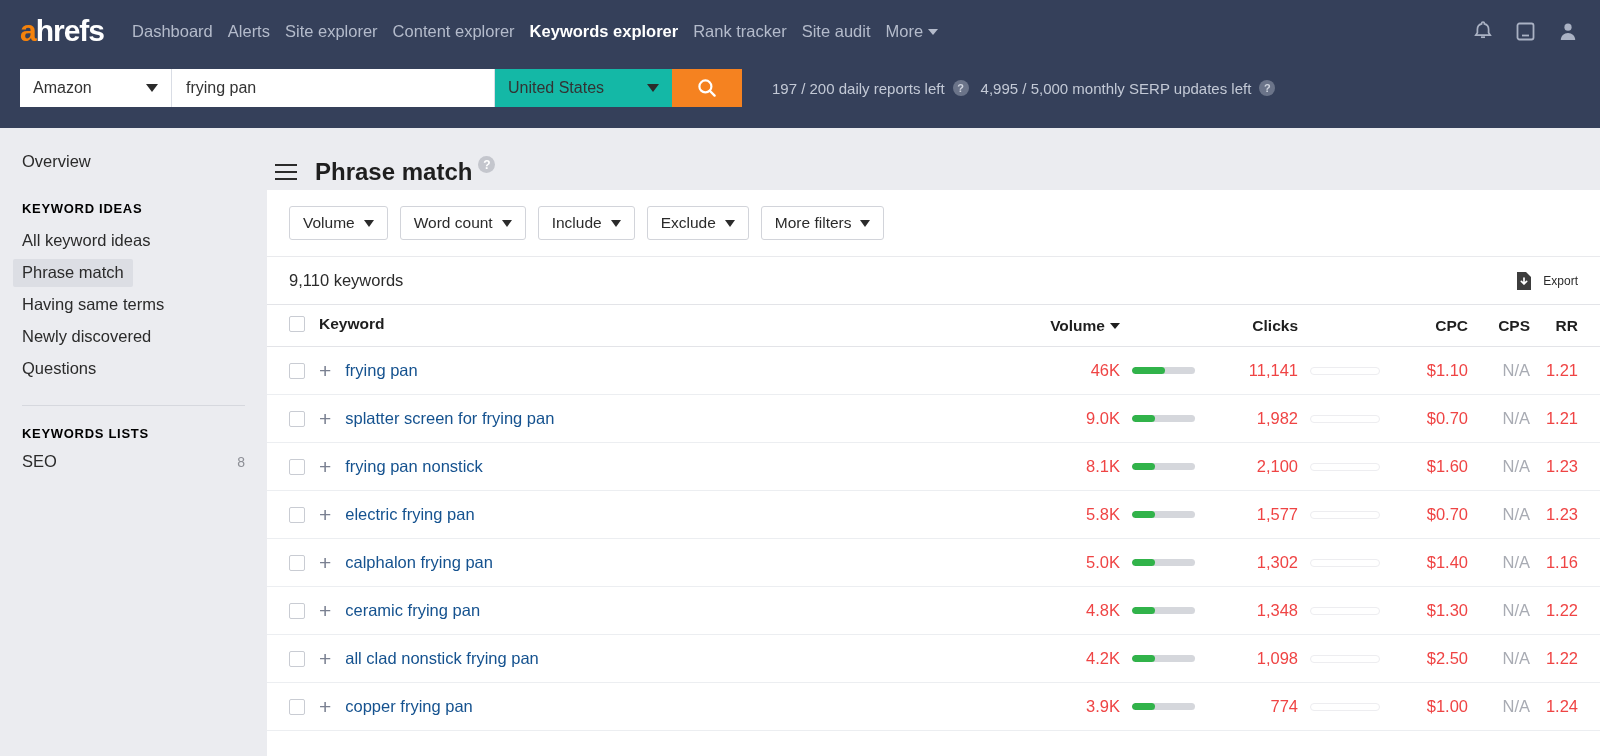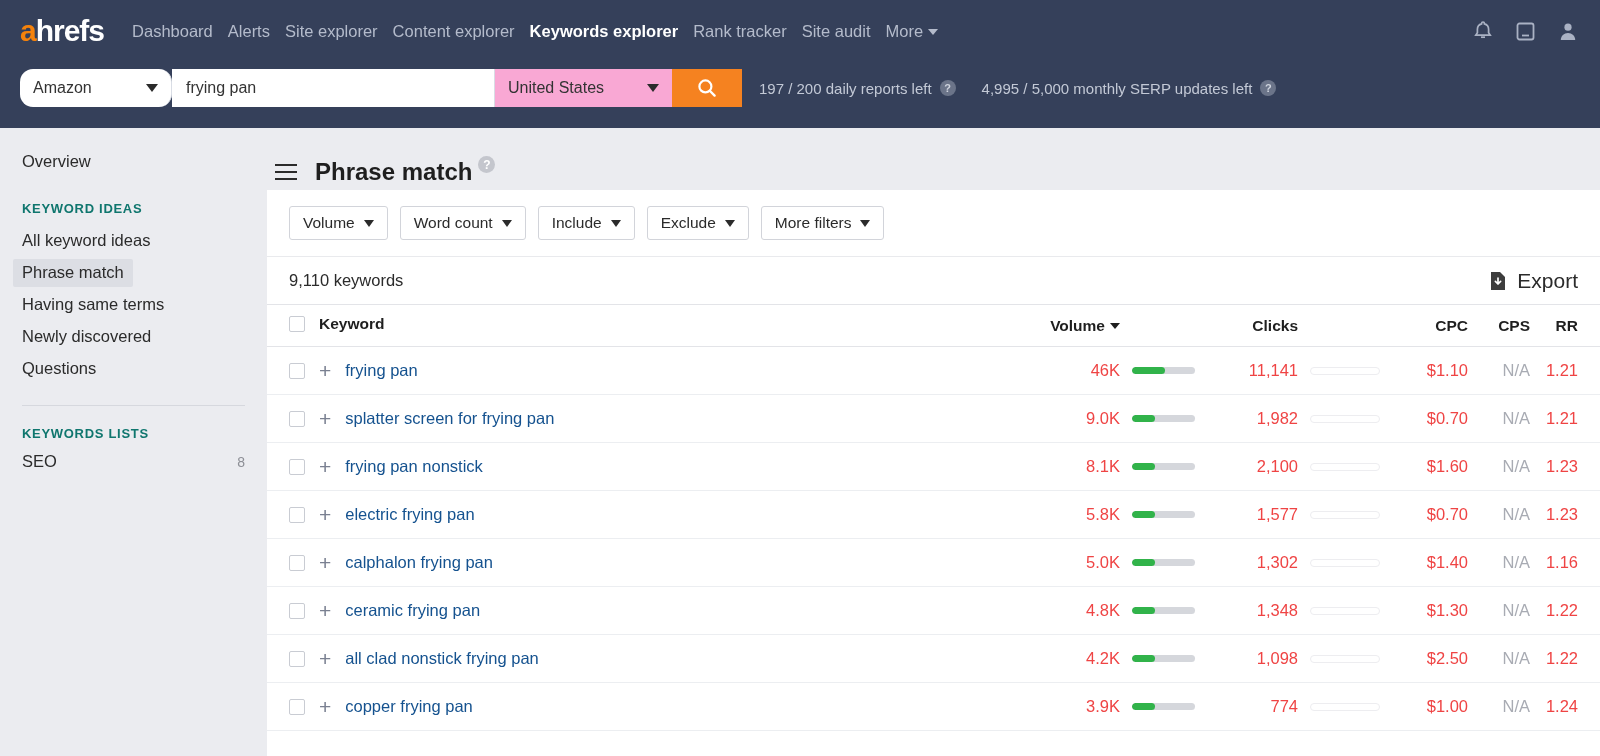--- a/index.html
+++ b/index.html
@@ -71,37 +71,36 @@
     width: 152px;
     background: #fff;
     border-right: 1px solid #d9dde5;
     display: flex;
     align-items: center;
     justify-content: space-between;
     padding: 0 13px;
     font-size: 16px;
     color: #333;
     cursor: pointer;
-    border-radius: 13px;
   }
   .src-input {
     width: 322px;
     background: #fff;
     display: flex;
     align-items: center;
     padding: 0 14px;
     font-size: 16px;
     color: #333;
     border: none;
     outline: none;
     font-family: "Liberation Sans", sans-serif;
   }
   .country-select {
     width: 178px;
-    background: #f9a8d4;
+    background: #14b8a6;
     border-left: 1px solid #d9dde5;
     display: flex;
     align-items: center;
     justify-content: space-between;
     padding: 0 13px;
     font-size: 16px;
     color: #333;
     cursor: pointer;
   }
   .tri-down {
@@ -114,22 +113,22 @@
     width: 70px;
     background: #f58220;
     display: flex;
     align-items: center;
     justify-content: center;
     cursor: pointer;
   }
   .quota-wrap {
     display: flex;
     align-items: flex-start;
-    gap: 26px;
-    margin-left: 17px;
+    gap: 12px;
+    margin-left: 30px;
     color: #c3c9d6;
     font-size: 15px;
     white-space: nowrap;
   }
   .quota { display: flex; align-items: center; gap: 8px; }
   .qmark {
     width: 16px; height: 16px;
     border-radius: 50%;
     background: #6b7489;
     color: #cfd4de;
@@ -154,21 +153,21 @@
   .side-top {
     font-size: 16.5px;
     color: #2b2b2b;
     margin-bottom: 30px;
     cursor: pointer;
   }
   .side-group-title {
     font-size: 13px;
     font-weight: bold;
     letter-spacing: 0.7px;
-    color: #0f766e;
+    color: #000000;
     margin-bottom: 11px;
   }
   .side-item {
     font-size: 16.5px;
     color: #2b2b2b;
     padding: 4px 9px 5px 9px;
     margin-left: -9px;
     margin-bottom: 4px;
     display: inline-block;
     border-radius: 2px;
@@ -261,21 +260,21 @@
     justify-content: space-between;
     padding: 0 22px 0 22px;
     height: 48px;
     border-top: 1px solid #e9eaed;
   }
   .kw-count { font-size: 16.5px; color: #2b2b2b; }
   .export-btn {
     display: flex;
     align-items: center;
     gap: 10px;
-    font-size: 21px;
+    font-size: 12px;
     color: #2b2b2b;
     cursor: pointer;
   }
 
   table { width: 100%; border-collapse: collapse; table-layout: fixed; }
   thead th {
     border-top: 1px solid #e3e4e8;
     border-bottom: 1px solid #e3e4e8;
     font-size: 15.5px;
     font-weight: bold;

